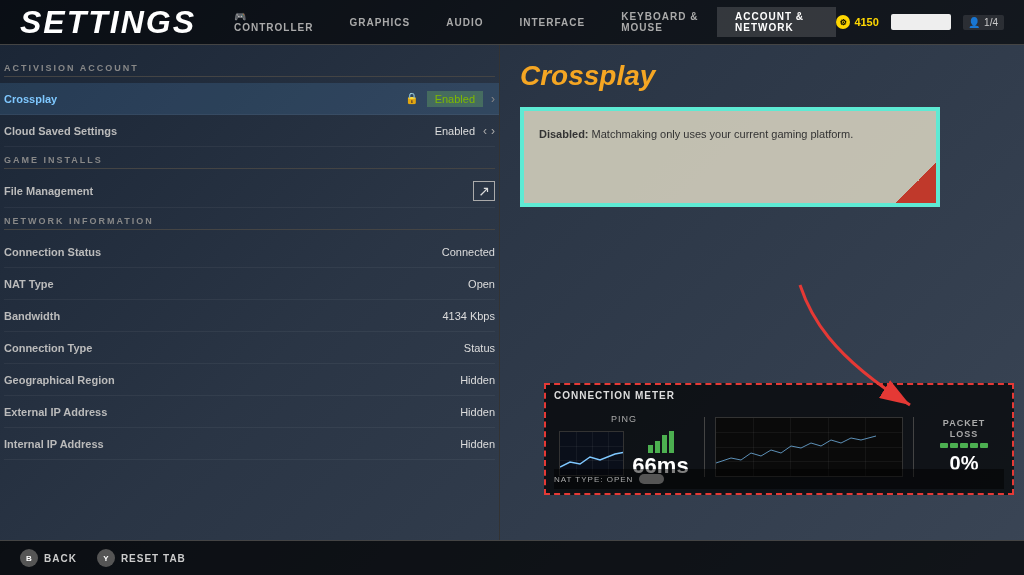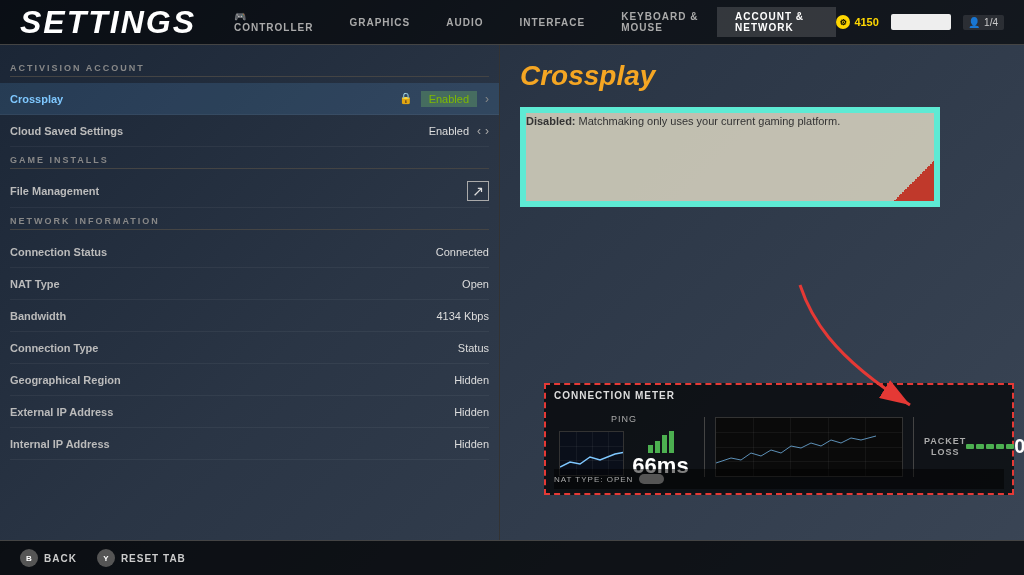--- a/index.html
+++ b/index.html
@@ -108,21 +108,21 @@
     .main-content {
       position: relative;
       z-index: 10;
       display: flex;
       height: calc(575px - 45px - 35px);
     }
 
     
     .left-panel {
       width: 500px;
-      padding: 10px 10px;
+      padding: 10px 4px;
       overflow-y: auto;
       border-right: 1px solid #333;
     }
 
     .section-label {
       font-size: 9px;
       font-weight: 700;
       letter-spacing: 2px;
       color: #888;
       text-transform: uppercase;
@@ -187,21 +187,22 @@
       font-size: 28px;
       font-weight: 900;
       color: #f5a623;
       font-style: italic;
       margin-bottom: 15px;
       text-transform: capitalize;
     }
 
     .info-box {
       background: rgba(220,215,195,0.85);
-      border: 6px solid #5eead4;
+      border: 4px solid #5eead4;
+      padding: 15px;
       position: relative;
       width: 420px;
       min-height: 100px;
     }
 
     .info-box::after {
       content: '';
       position: absolute;
       bottom: 0;
       right: 0;
@@ -288,21 +289,21 @@
     .graph-section {
       flex: 1;
       height: 60px;
       border: 1px solid #333;
       background: #0a0a0a;
       position: relative;
     }
 
     .packet-section {
       display: flex;
-      flex-direction: row;
+      flex-direction: column;
       align-items: center;
       width: 80px;
     }
 
     .packet-label {
       font-size: 9px;
       font-weight: 700;
       color: #aaa;
       letter-spacing: 1px;
       text-align: center;

